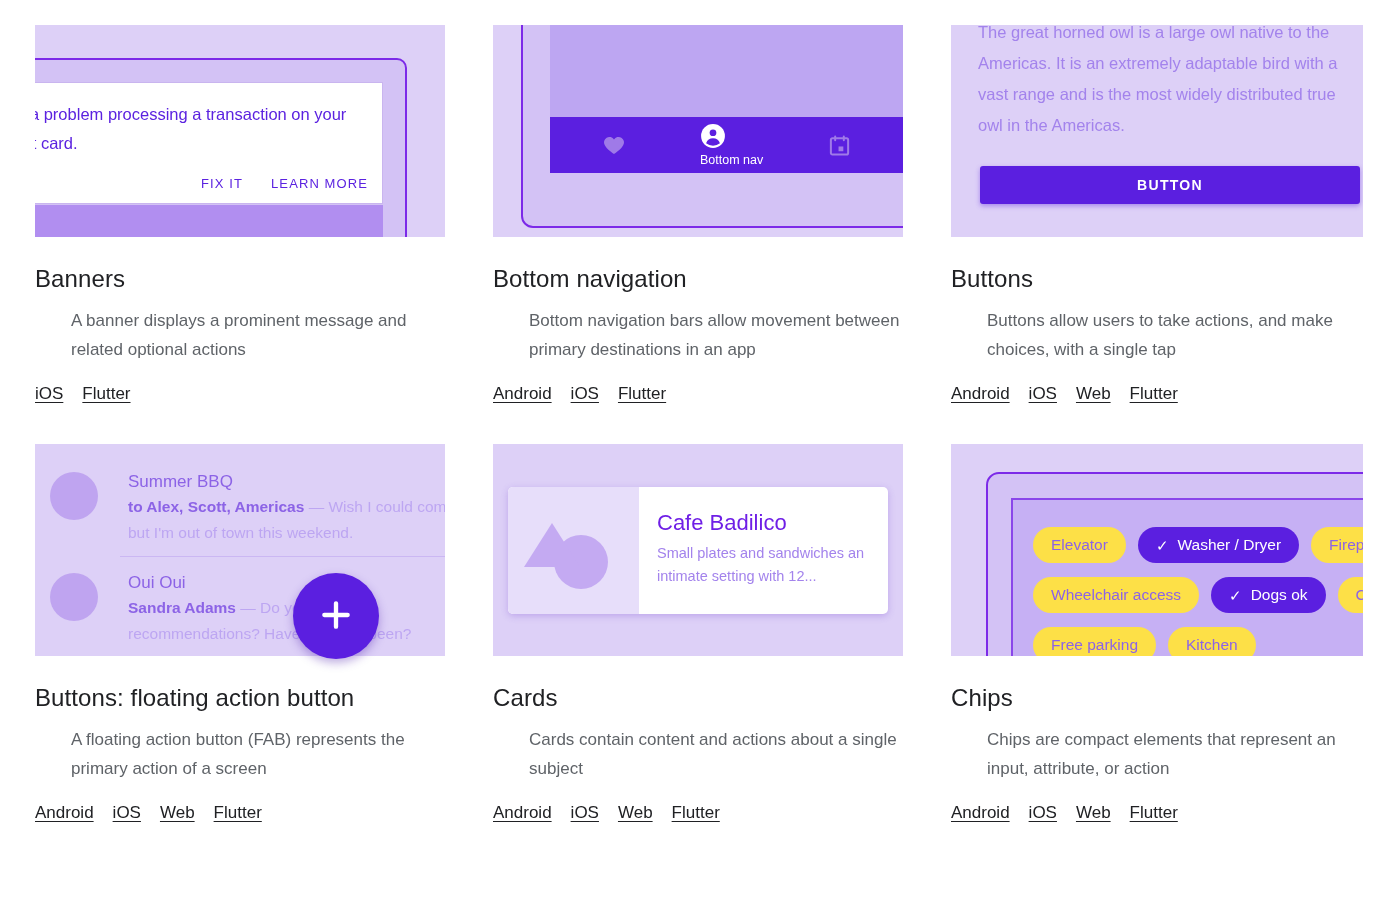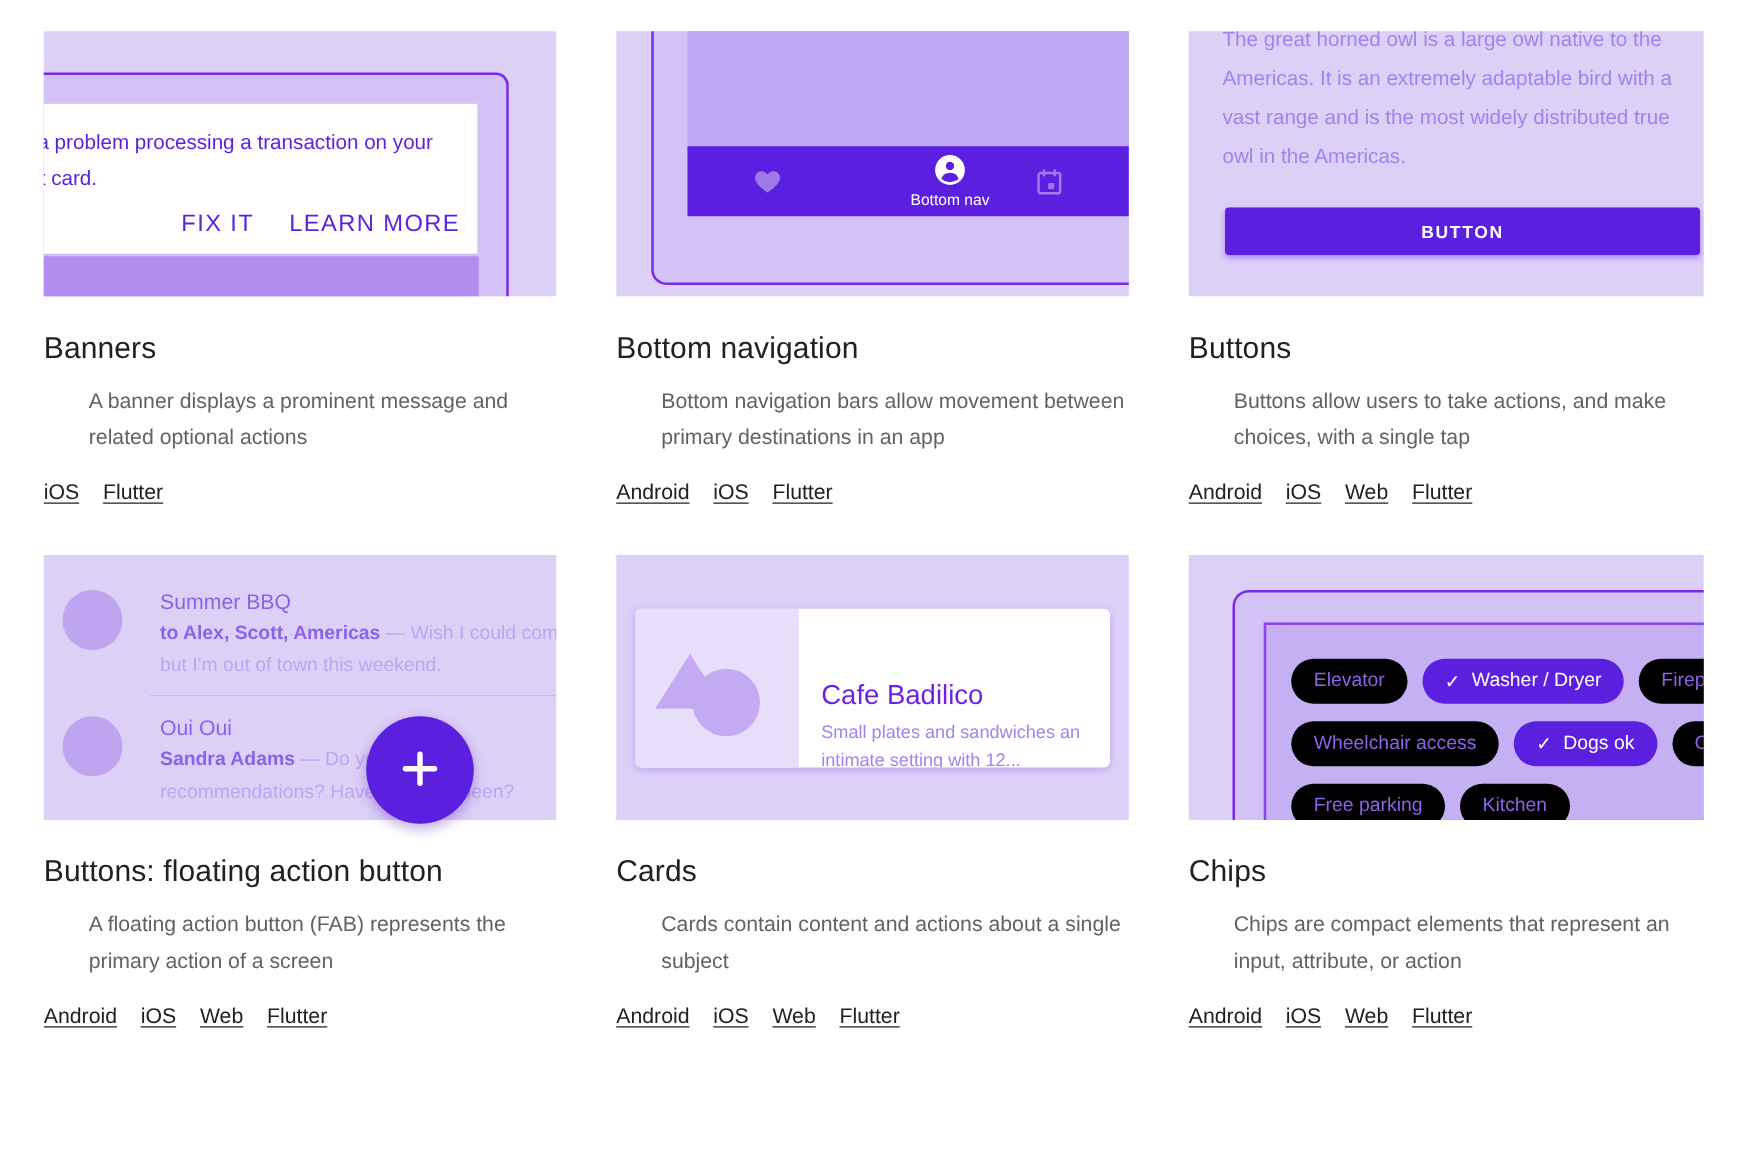--- a/index.html
+++ b/index.html
@@ -84,21 +84,21 @@
     width: 370px;
     font-size: 16.5px;
     line-height: 29px;
     color: #5b22e0;
     padding-left: 0;
   }
   .ban-actions {
     position: absolute;
     right: 14px; bottom: 12px;
     display: flex; gap: 28px;
-    font-size: 19px;
+    font-size: 13px;
     font-weight: 500;
     letter-spacing: 1.1px;
     color: #5b22e0;
   }
   .ban-bar {
     position: absolute;
     left: -40px; top: 180px;
     width: 388px; height: 43px;
     background: #b18ef0;
   }
@@ -121,21 +121,21 @@
   .bn-bar {
     position: absolute;
     left: 57px; top: 92px;
     width: 420px; height: 56px;
     background: #5b1fe0;
   }
   .bn-item {
     position: absolute;
     top: 0; height: 56px;
     display: flex; flex-direction: column;
-    align-items: center; justify-content: center;
+    align-items: flex-start; justify-content: center;
     color: #9f7ae8;
   }
   .bn-item.active { color: #ffffff; }
   .bn-item svg { display: block; }
   .bn-label {
     font-size: 12.5px;
     line-height: 14px;
     margin-top: 4px;
     color: #ffffff;
   }
@@ -228,21 +228,21 @@
     box-shadow: 0 2px 7px rgba(120,70,210,0.30);
     display: flex;
     overflow: hidden;
   }
   .card-thumbimg {
     width: 131px; height: 100%;
     background: #e7defa;
     position: relative;
     flex: none;
   }
-  .card-body { padding: 22px 18px 0 18px; margin-top: 33px; }
+  .card-body { padding: 22px 18px 0 18px; }
   .card-title {
     font-size: 22px;
     line-height: 27px;
     color: #6f1fe6;
     font-weight: 400;
   }
   .card-sub {
     margin-top: 6px;
     font-size: 14.5px;
     line-height: 23px;
@@ -269,21 +269,21 @@
     position: absolute;
     left: 82px; top: 83px;
     width: 400px;
     display: flex;
     flex-wrap: wrap;
     gap: 14px 12px;
   }
   .chip {
     height: 36px;
     border-radius: 18px;
-    background: #000000;
+    background: #fde047;
     color: #8c63e6;
     font-size: 15.5px;
     display: flex; align-items: center;
     padding: 0 18px;
     white-space: nowrap;
     cursor: pointer;
   }
   .chip.sel {
     background: #5b1fe0;
     color: #ffffff;

